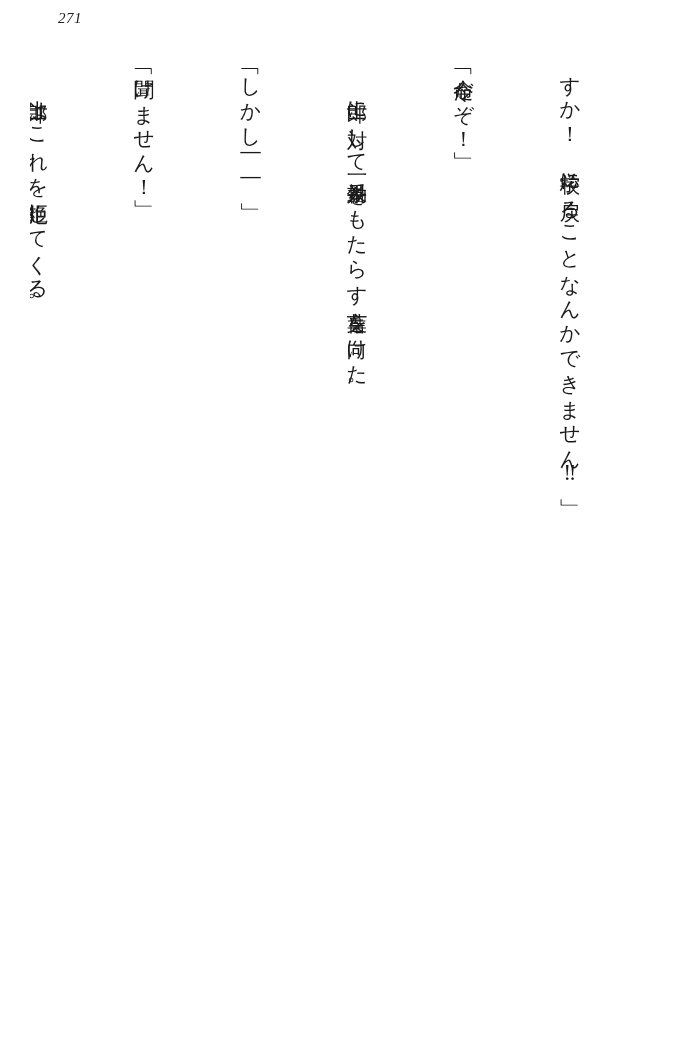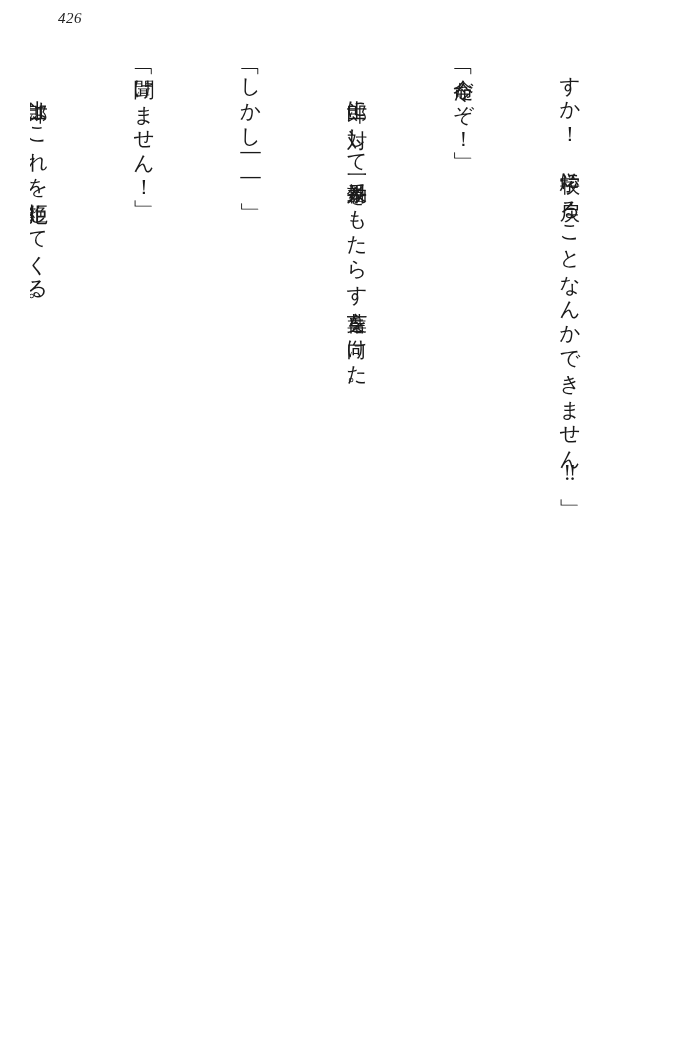--- a/index.html
+++ b/index.html
@@ -53,21 +53,21 @@
     margin: 0;
     padding: 0;
     display: block;
   }
 </style>
 </head>
 <body>
 
 <div class="page">
 
-  <div class="page-number">426</div>
+  <div class="page-number">271</div>
 
   <div class="text-body">
     <p>すか！　学校に戻ることなんかできません‼」</p>
     <p>「命令だぞ！」</p>
     <p>　士郎に対して一番効果をもたらす言葉を向けた。</p>
     <p>「しかし――」</p>
     <p>「聞けません！」</p>
     <p>　士郎はこれを拒絶してくる。</p>
     
     

